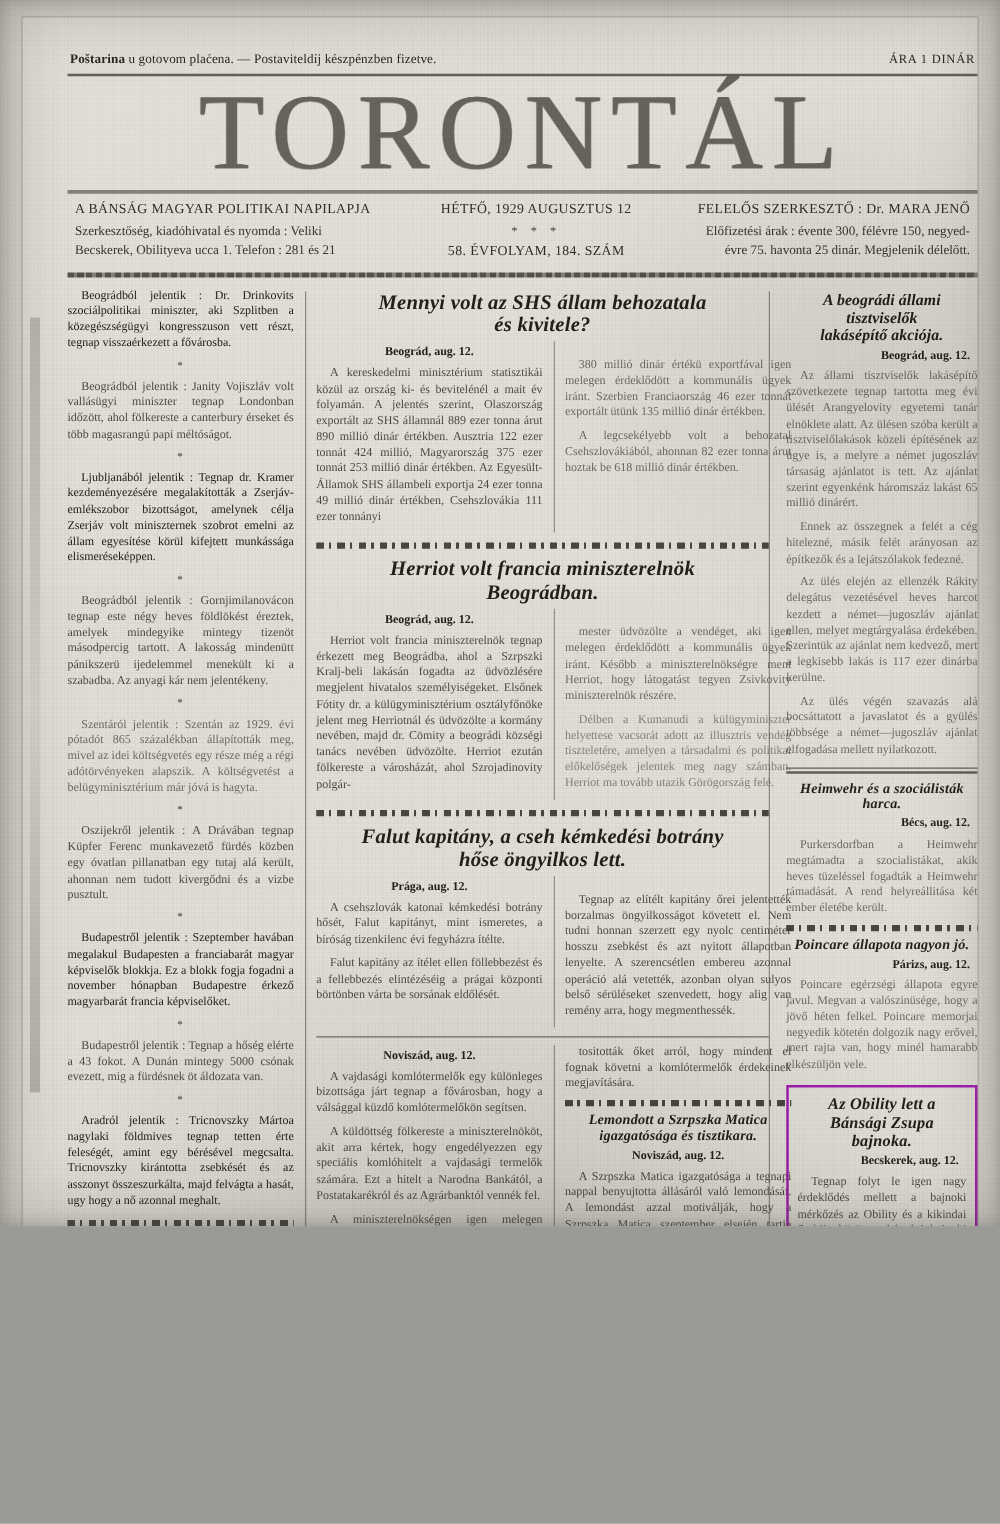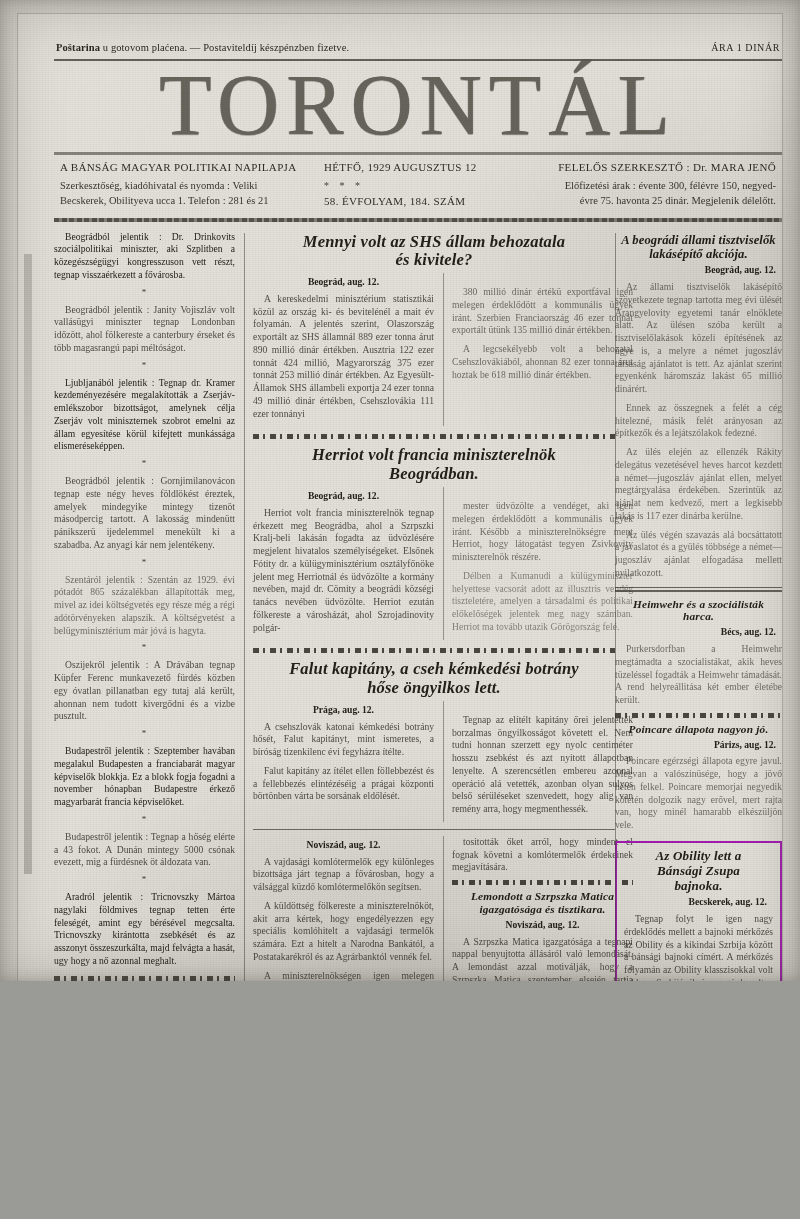--- a/index.html
+++ b/index.html
@@ -103,21 +103,21 @@
   
   .pubinfo {
     display: flex;
     margin-top: 5px;
     font-size: 10.5px;
     line-height: 1.45;
     padding: 0 2px;
   }
   .pubinfo .cell { flex: 1 1 0; padding: 0 6px; }
   .pubinfo .cell.c1 { flex: 0 0 252px; }
-  .pubinfo .cell.c2 { flex: 0 0 210px; }
+  .pubinfo .cell.c2 { flex: 0 0 210px; text-align: center; }
   .pubinfo .cell.c3 { flex: 1 1 auto; text-align: right; }
   .pubinfo .head {
     font-size: 11px;
     letter-spacing: 0.35px;
     margin-bottom: 2px;
     color: #312e27;
   }
   .pubinfo .sub { color: #3a362e; }
   .pubinfo .stars { letter-spacing: 4px; color: #44403a; font-size: 10px; line-height: 1.6; }
 
@@ -137,21 +137,21 @@
   }
   .col {
     position: relative;
     font-size: 9.6px;
     line-height: 1.33;
     text-align: justify;
     hyphens: auto;
   }
   .col.c1 { flex: 0 0 181px; padding-right: 9px; }
   .col.c2 { flex: 0 0 181px; padding: 0 9px; }
-  .col.c4 { flex: 1 1 auto; padding-left: 0; }
+  .col.c4 { flex: 1 1 auto; padding-left: 14px; }
   .col.c2::before, .col.c3::before, .col.c4::before {
     content: "";
     position: absolute;
     left: 0; top: 2px; bottom: 0;
     width: 1px;
     background: #4a4740;
     opacity: 0.55;
   }
 
   p.body {

